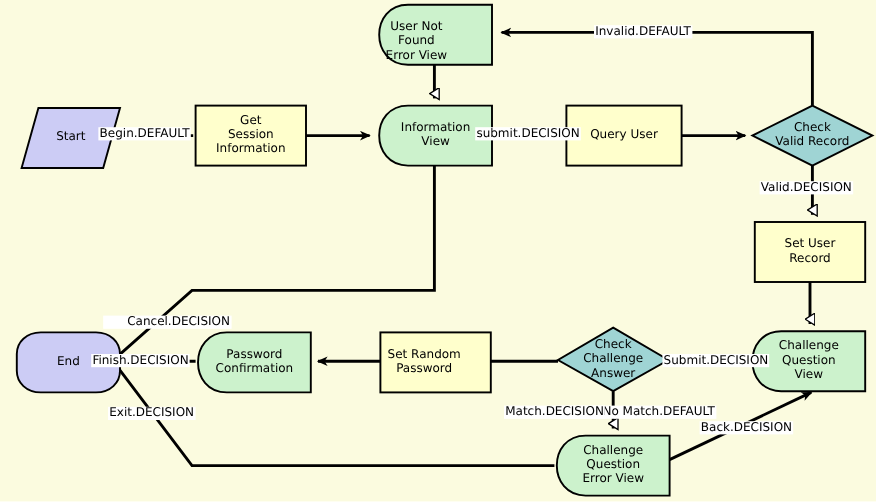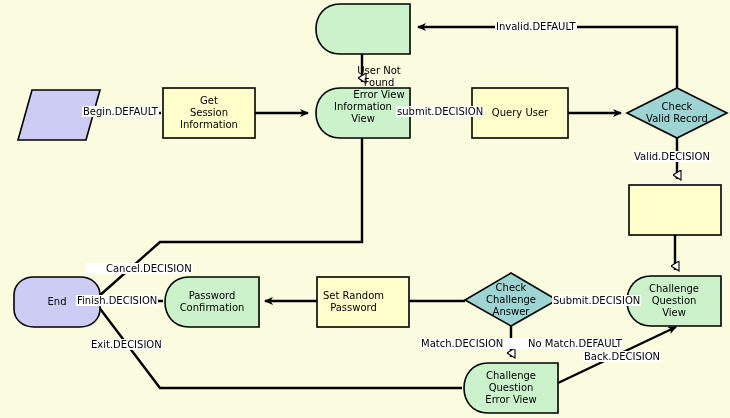--- a/index.html
+++ b/index.html
@@ -120,51 +120,54 @@
       <path d="M 488 363 L 558 363 L 558 413 L 488 413 C 456 413 456 363 488 363 Z" fill="#ccf2cc"></path>
 
       <rect x="317" y="277" width="92" height="50" fill="#ffffcc"></rect>
 
       <path d="M 189 277 L 259 277 L 259 327 L 189 327 C 157 327 157 277 189 277 Z" fill="#ccf2cc"></path>
 
       <path d="M 34 277 L 80 277 C 92 277 100 285 100 295 L 100 309 C 100 319 92 327 80 327 L 34 327 C 22 327 14 319 14 309 L 14 295 C 14 285 22 277 34 277 Z" fill="#ccccf5"></path>
     </g>
   </svg>
 
+  <div class="node-label" style="left:18px;  top:90px;  width:82px;  height:50px;">Start</div>
   <div class="node-label" style="left:163px; top:88px;  width:92px;  height:50px;">Get
 Session
 Information</div>
   <div class="node-label" style="left:316px; top:88px;  width:94px;  height:50px;">Information
 View</div>
-  <div class="node-label" style="left:332px; top:4px;   width:94px;  height:62px;margin-top:48px;">User Not
+  <div class="node-label" style="left:300px; top:4px;   width:94px;  height:62px;">User Not
 Found
 Error View</div>
   <div class="node-label" style="left:472px; top:88px;  width:96px;  height:50px;">Query User</div>
   <div class="node-label" style="left:627px; top:88px;  width:100px; height:50px;">Check
 Valid Record</div>
+  <div class="node-label" style="left:629px; top:185px; width:92px;  height:50px;">Set User
+Record</div>
   <div class="node-label" style="left:627px; top:276px; width:94px;  height:50px;">Challenge
 Question
 View</div>
   <div class="node-label" style="left:465px; top:273px; width:92px;  height:53px;">Check
 Challenge
 Answer</div>
   <div class="node-label" style="left:464px; top:363px; width:94px;  height:50px;">Challenge
 Question
 Error View</div>
   <div class="node-label" style="left:317px; top:277px; width:73px;  height:50px;">Set Random
 Password</div>
   <div class="node-label" style="left:165px; top:277px; width:94px;  height:50px;">Password
 Confirmation</div>
   <div class="node-label" style="left:14px;  top:277px; width:86px;  height:50px;">End</div>
 
   <div class="edge-label" style="left:82px;  top:106px;">Begin.DEFAULT</div>
   <div class="edge-label" style="left:396px; top:106px;">submit.DECISION</div>
   <div class="edge-label" style="left:495px; top:21px;">Invalid.DEFAULT</div>
   <div class="edge-label" style="left:633px; top:151px;">Valid.DECISION</div>
   <div class="edge-label" style="left:552px; top:295px;">Submit.DECISION</div>
-  <div class="edge-label" style="left:490px; top:338px;padding-left:38px;">No Match.DEFAULT</div>
+  <div class="edge-label" style="left:464px; top:338px;padding-left:38px;">No Match.DEFAULT</div>
   <div class="edge-label" style="left:583px; top:351px;">Back.DECISION</div>
   <div class="edge-label" style="left:420px; top:295px;margin-top:43px;">Match.DECISION</div>
   <div class="edge-label" style="left:76px;  top:295px;">Finish.DECISION</div>
   <div class="edge-label" style="left:86px;  top:263px;padding-left:20px;">Cancel.DECISION</div>
   <div class="edge-label" style="left:90px;  top:339px;">Exit.DECISION</div>
 
 </div>
 
 </body></html>

